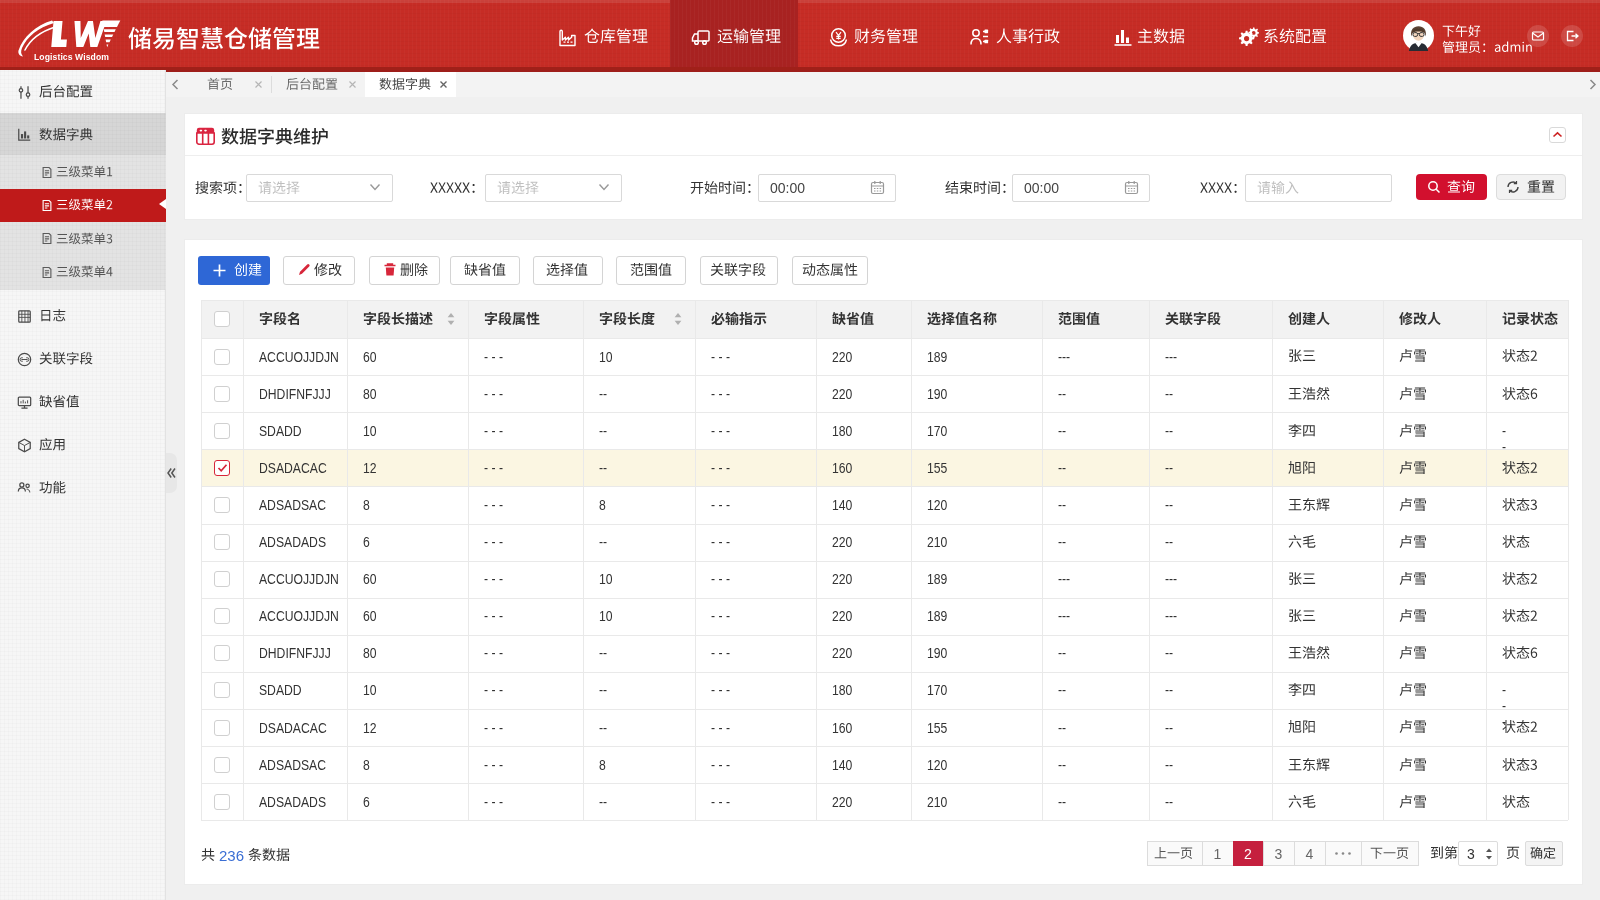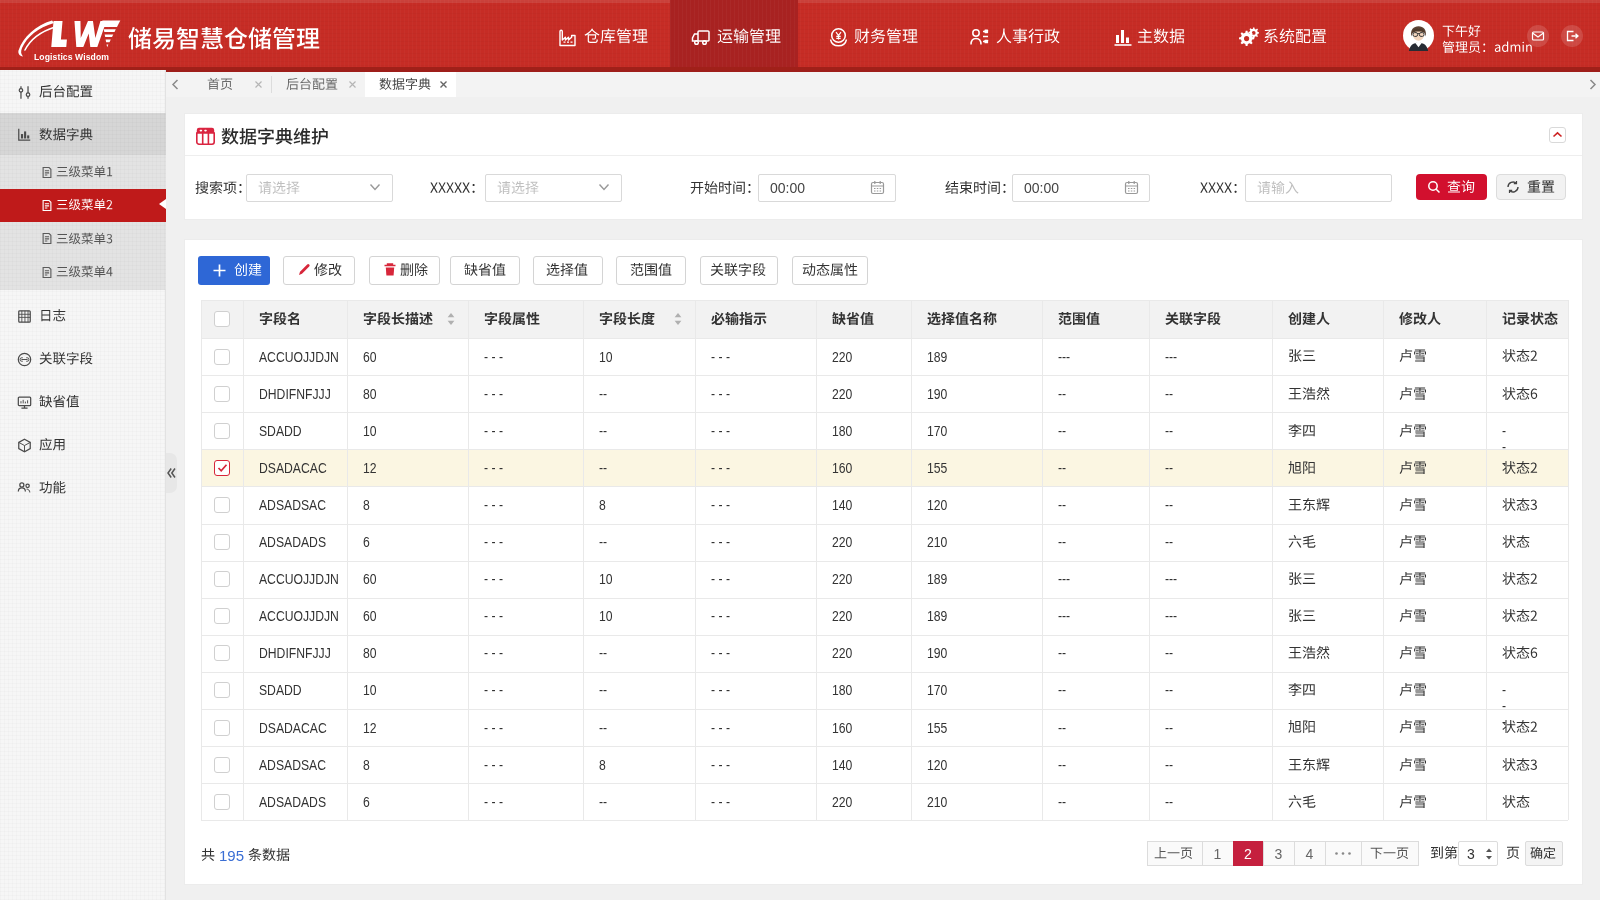--- a/index.html
+++ b/index.html
@@ -855,21 +855,21 @@
 <div style="position:absolute;left:1502px;top:791.6px">
       <svg width="29" height="20" viewBox="0 0 29 20" style="display:block">
         <path transform="translate(0 14.8)" d="M10.4 -10.8C11 -10.1 11.7 -9 12 -8.3L12.9 -8.9C12.5 -9.5 11.8 -10.5 11.2 -11.3ZM0.7 -9.4C1.3 -8.6 2.1 -7.5 2.5 -6.8L3.3 -7.4C3 -8.1 2.2 -9.1 1.5 -9.9ZM8.2 -11.7V-8.5L8.2 -7.6H5V-6.6H8.2C8 -4.3 7.2 -1.7 4.6 0.4C4.9 0.6 5.2 0.9 5.4 1.1C7.5 -0.7 8.5 -2.8 9 -4.8C9.7 -2.2 10.9 -0.1 12.9 1.1C13 0.8 13.4 0.4 13.6 0.2C11.4 -1 10.1 -3.5 9.5 -6.6H13.3V-7.6H9.3L9.3 -8.5V-11.7ZM0.4 -2.7 1.1 -1.8C1.8 -2.5 2.6 -3.3 3.5 -4.1V1.1H4.5V-11.8H3.5V-5.3C2.4 -4.3 1.2 -3.3 0.4 -2.7Z M19.3 -5.7C20.2 -5.2 21.2 -4.5 21.6 -4L22.5 -4.6C22 -5.1 21 -5.8 20.2 -6.3ZM17.8 -3.4V-0.6C17.8 0.5 18.2 0.8 19.8 0.8C20.2 0.8 22.7 0.8 23.1 0.8C24.4 0.8 24.8 0.4 24.9 -1.4C24.6 -1.5 24.2 -1.6 24 -1.8C23.9 -0.4 23.8 -0.1 23 -0.1C22.5 -0.1 20.3 -0.1 19.9 -0.1C19 -0.1 18.8 -0.2 18.8 -0.6V-3.4ZM19.7 -3.7C20.5 -3 21.5 -1.9 22 -1.3L22.8 -1.8C22.3 -2.5 21.4 -3.5 20.5 -4.2ZM24.5 -3.3C25.2 -2.1 25.9 -0.5 26.2 0.5L27.2 0.1C26.9 -0.9 26.2 -2.4 25.4 -3.6ZM16.2 -3.4C15.9 -2.3 15.4 -0.8 14.8 0.1L15.7 0.6C16.3 -0.4 16.8 -1.9 17.1 -3.1ZM20.5 -11.8C20.5 -11.1 20.4 -10.4 20.2 -9.8H14.8V-8.8H19.9C19.3 -7 17.9 -5.5 14.6 -4.7C14.9 -4.4 15.1 -4 15.2 -3.8C18.9 -4.7 20.4 -6.6 21.1 -8.8C22.1 -6.3 23.9 -4.6 26.7 -3.8C26.9 -4.1 27.2 -4.6 27.4 -4.8C24.9 -5.4 23.1 -6.8 22.1 -8.8H27.3V-9.8H21.3C21.4 -10.4 21.5 -11.1 21.6 -11.8Z" fill="#333333"></path>
       </svg>
     </div>
 <div style="position:absolute;left:201px;top:844.9px">
       <svg width="15" height="20" viewBox="0 0 15 20" style="display:block">
         <path transform="translate(0 14.8)" d="M8.2 -2.1C9.5 -1.1 11.3 0.3 12.1 1.1L13.1 0.5C12.2 -0.4 10.4 -1.7 9.1 -2.6ZM4.6 -2.6C3.8 -1.6 2.2 -0.4 0.9 0.4C1.1 0.6 1.5 0.9 1.7 1.1C3.1 0.3 4.7 -1 5.7 -2.2ZM1.2 -8.8V-7.8H3.9V-4.5H0.7V-3.4H13.4V-4.5H10.1V-7.8H12.9V-8.8H10.1V-11.6H9V-8.8H5V-11.6H3.9V-8.8ZM5 -4.5V-7.8H9V-4.5Z" fill="#333333"></path>
       </svg>
     </div>
-<div class="lat" style="left:219px;top:847px;font-size:15px;color:#3a6ed4">195</div>
+<div class="lat" style="left:219px;top:847px;font-size:15px;color:#3a6ed4">236</div>
 <div style="position:absolute;left:248px;top:844.9px">
       <svg width="43" height="20" viewBox="0 0 43 20" style="display:block">
         <path transform="translate(0 14.8)" d="M4.2 -2.5C3.5 -1.7 2.3 -0.7 1.3 -0.1C1.6 0 1.9 0.4 2 0.6C3 -0 4.3 -1.2 5 -2.2ZM8.8 -2C9.8 -1.2 10.9 -0.1 11.5 0.7L12.2 0.1C11.7 -0.7 10.5 -1.8 9.6 -2.6ZM9.3 -9.6C8.7 -8.8 8 -8.2 7 -7.7C6.1 -8.2 5.4 -8.8 4.8 -9.5L4.9 -9.6ZM5.3 -11.8C4.6 -10.5 3.1 -9.1 1 -8.1C1.3 -7.9 1.6 -7.5 1.8 -7.3C2.7 -7.8 3.4 -8.3 4.1 -8.9C4.7 -8.2 5.3 -7.6 6 -7.2C4.4 -6.4 2.4 -5.9 0.5 -5.6C0.7 -5.3 0.9 -4.9 1 -4.6C3.1 -5 5.2 -5.6 7 -6.6C8.7 -5.7 10.7 -5.1 12.9 -4.7C13 -5 13.3 -5.5 13.5 -5.7C11.5 -5.9 9.6 -6.4 8 -7.1C9.3 -7.9 10.3 -8.9 10.9 -10.1L10.2 -10.5L10.1 -10.5H5.7C6 -10.8 6.2 -11.2 6.4 -11.6ZM6.5 -5.5V-4H2.1V-3.1H6.5V-0C6.5 0.1 6.4 0.2 6.2 0.2C6.1 0.2 5.5 0.2 5 0.1C5.1 0.4 5.3 0.8 5.3 1.1C6.1 1.1 6.7 1.1 7 0.9C7.4 0.8 7.5 0.5 7.5 -0V-3.1H11.9V-4H7.5V-5.5Z M20.2 -11.5C19.9 -10.9 19.5 -10.1 19.2 -9.6L19.8 -9.3C20.2 -9.8 20.7 -10.5 21.1 -11.1ZM15.2 -11.1C15.6 -10.5 16 -9.7 16.1 -9.3L16.9 -9.6C16.8 -10.1 16.4 -10.9 16 -11.4ZM19.7 -3.6C19.4 -2.9 19 -2.3 18.4 -1.8C17.9 -2 17.4 -2.3 16.8 -2.5C17 -2.9 17.3 -3.2 17.5 -3.6ZM15.5 -2.1C16.2 -1.9 17 -1.5 17.7 -1.2C16.8 -0.5 15.7 -0.1 14.6 0.2C14.8 0.4 15 0.8 15.1 1C16.4 0.7 17.6 0.1 18.6 -0.7C19 -0.4 19.4 -0.2 19.8 0.1L20.4 -0.6C20.1 -0.8 19.7 -1.1 19.2 -1.3C20 -2.1 20.6 -3.1 20.9 -4.3L20.4 -4.6L20.2 -4.5H17.9L18.2 -5.2L17.3 -5.4C17.2 -5.1 17 -4.8 16.9 -4.5H15V-3.6H16.4C16.2 -3.1 15.8 -2.6 15.5 -2.1ZM17.6 -11.8V-9.2H14.7V-8.3H17.3C16.6 -7.4 15.5 -6.5 14.5 -6.1C14.8 -5.9 15 -5.5 15.1 -5.3C16 -5.8 16.9 -6.5 17.6 -7.4V-5.7H18.6V-7.6C19.2 -7.1 20.1 -6.4 20.5 -6.1L21 -6.8C20.7 -7.1 19.5 -7.9 18.8 -8.3H21.4V-9.2H18.6V-11.8ZM22.8 -11.6C22.5 -9.2 21.8 -6.8 20.7 -5.4C21 -5.2 21.4 -4.9 21.5 -4.7C21.9 -5.2 22.2 -5.9 22.5 -6.5C22.8 -5.2 23.2 -3.9 23.7 -2.8C22.9 -1.5 21.8 -0.4 20.3 0.3C20.5 0.5 20.8 0.9 20.9 1.2C22.3 0.4 23.4 -0.6 24.2 -1.8C24.9 -0.6 25.8 0.3 26.9 1C27.1 0.7 27.4 0.4 27.6 0.2C26.4 -0.5 25.5 -1.5 24.8 -2.8C25.5 -4.2 26 -6 26.3 -8.1H27.3V-9H23.3C23.5 -9.8 23.6 -10.7 23.8 -11.5ZM25.3 -8.1C25.1 -6.5 24.8 -5.1 24.3 -3.9C23.7 -5.1 23.3 -6.6 23.1 -8.1Z M34.8 -3.3V1.1H35.7V0.6H40V1.1H41V-3.3H38.3V-5.1H41.4V-6H38.3V-7.5H40.9V-11.1H33.5V-6.9C33.5 -4.7 33.4 -1.6 31.9 0.5C32.2 0.6 32.6 0.9 32.8 1.1C34 -0.6 34.4 -3 34.5 -5.1H37.3V-3.3ZM34.6 -10.2H39.9V-8.4H34.6ZM34.6 -7.5H37.3V-6H34.5L34.6 -6.9ZM35.7 -0.3V-2.4H40V-0.3ZM30.3 -11.7V-8.9H28.6V-8H30.3V-4.9C29.6 -4.7 28.9 -4.5 28.4 -4.3L28.7 -3.3L30.3 -3.8V-0.2C30.3 0 30.3 0.1 30.1 0.1C29.9 0.1 29.4 0.1 28.8 0.1C28.9 0.3 29.1 0.8 29.1 1C30 1 30.5 1 30.8 0.8C31.2 0.7 31.3 0.4 31.3 -0.2V-4.1L32.9 -4.7L32.8 -5.6L31.3 -5.2V-8H32.9V-8.9H31.3V-11.7Z" fill="#333333"></path>
       </svg>
     </div>
 <div style="position:absolute;left:1147px;top:841px;width:272px;height:25px;background:#fafafa;border:1px solid #dcdcdc"></div>
 <div style="position:absolute;left:1154px;top:844.1px">
       <svg width="40" height="19" viewBox="0 0 40 19" style="display:block">
         <path transform="translate(0 13.8)" d="M5.6 -10.7V-0.6H0.7V0.4H12.3V-0.6H6.6V-5.7H11.5V-6.7H6.6V-10.7Z M13.6 -5.6V-4.5H25.5V-5.6Z M32 -6V-3.7C32 -2.3 31.5 -0.7 26.6 0.2C26.9 0.5 27.1 0.8 27.2 1C32.3 -0.1 33 -1.9 33 -3.6V-6ZM33.1 -1.4C34.6 -0.7 36.6 0.4 37.5 1.1L38.1 0.3C37.1 -0.4 35.1 -1.4 33.7 -2.1ZM28.2 -7.7V-1.7H29.2V-6.8H35.9V-1.7H36.9V-7.7H32.2C32.5 -8.2 32.7 -8.7 33 -9.3H38.2V-10.2H27V-9.3H31.8C31.7 -8.8 31.4 -8.2 31.2 -7.7Z" fill="#555555"></path>
       </svg>

